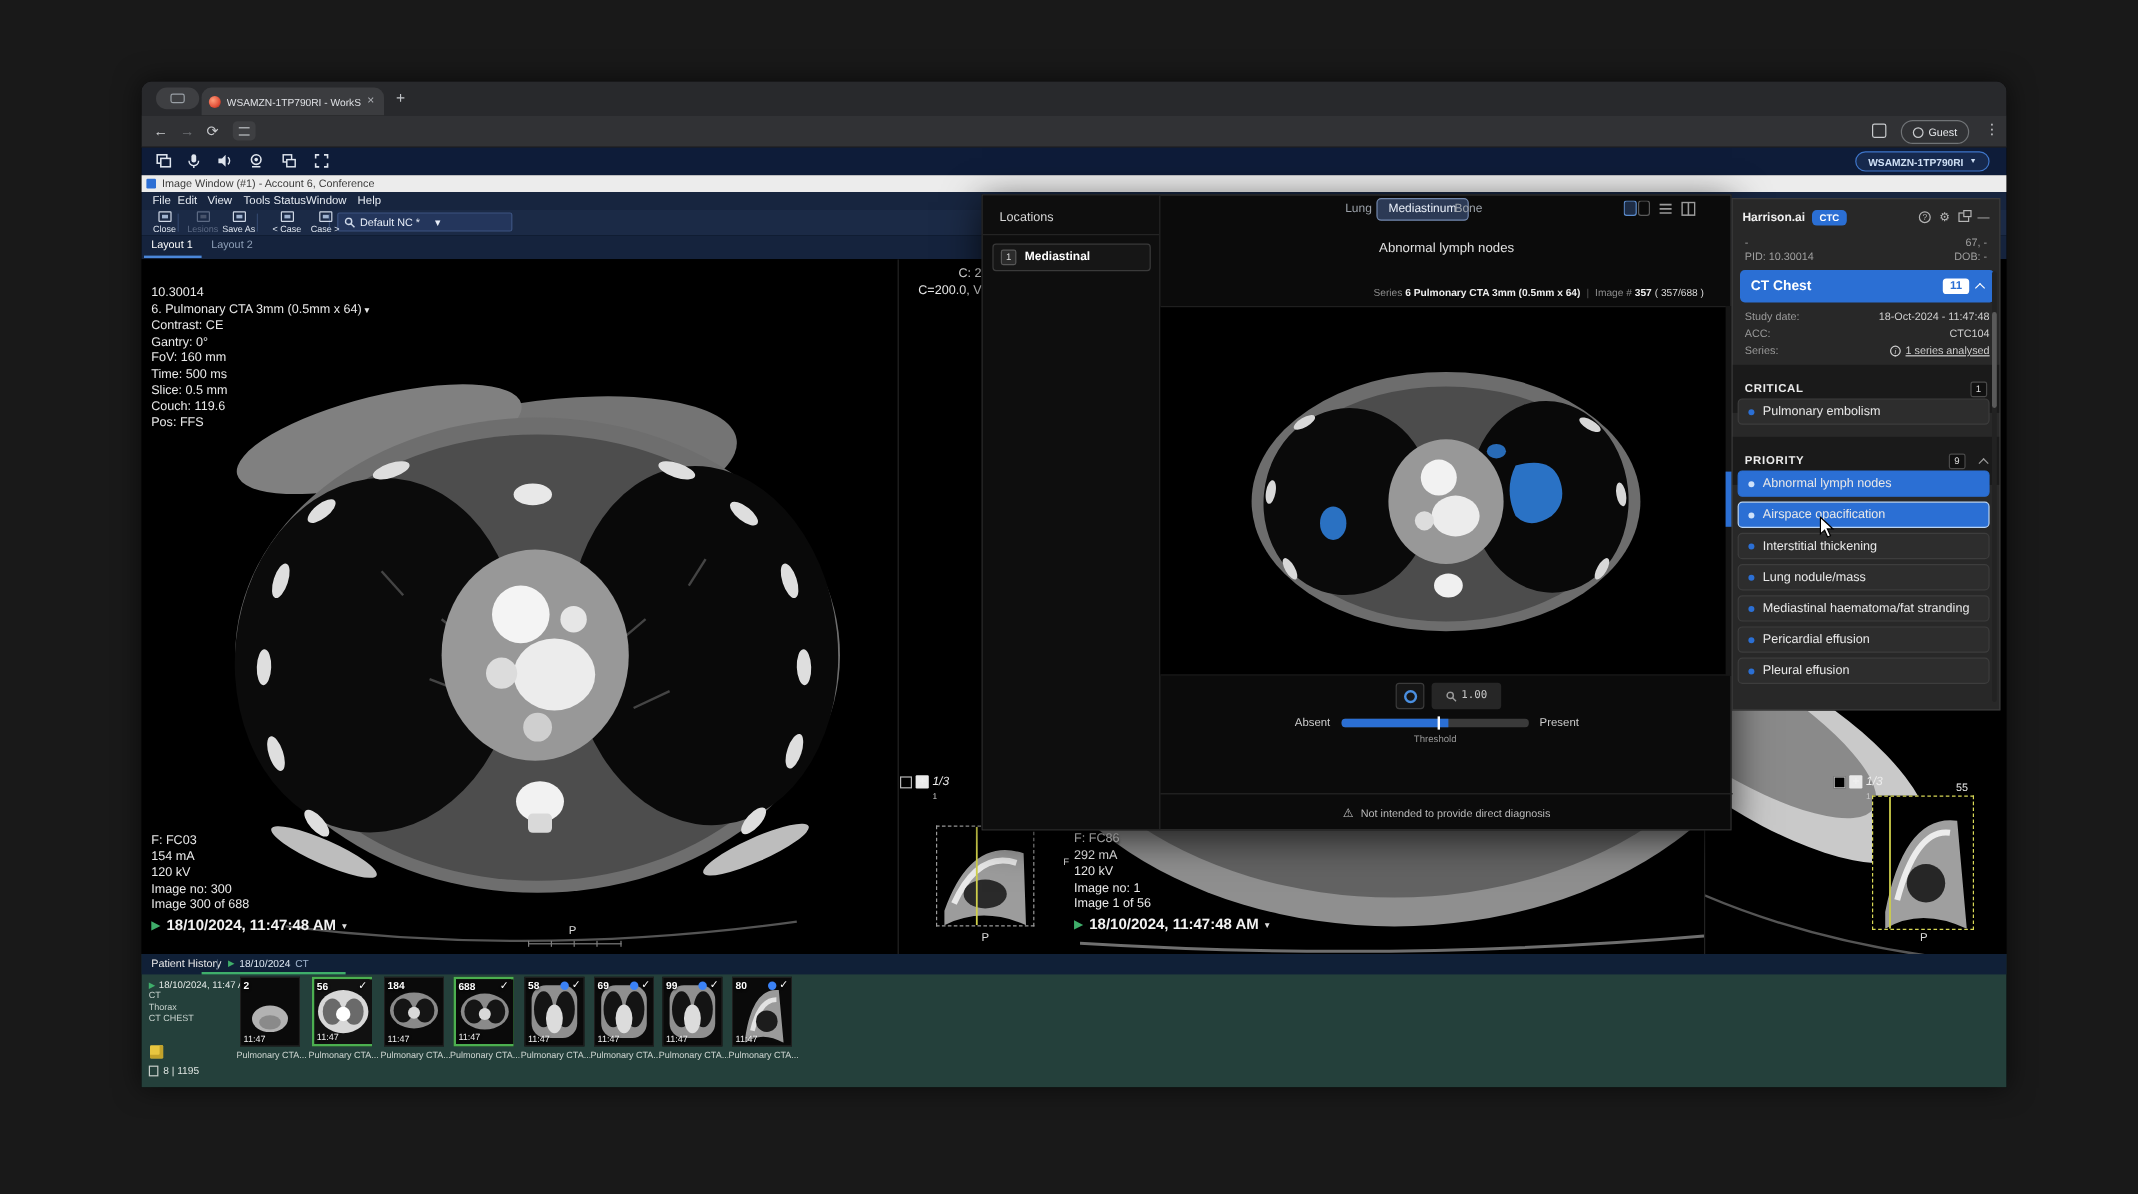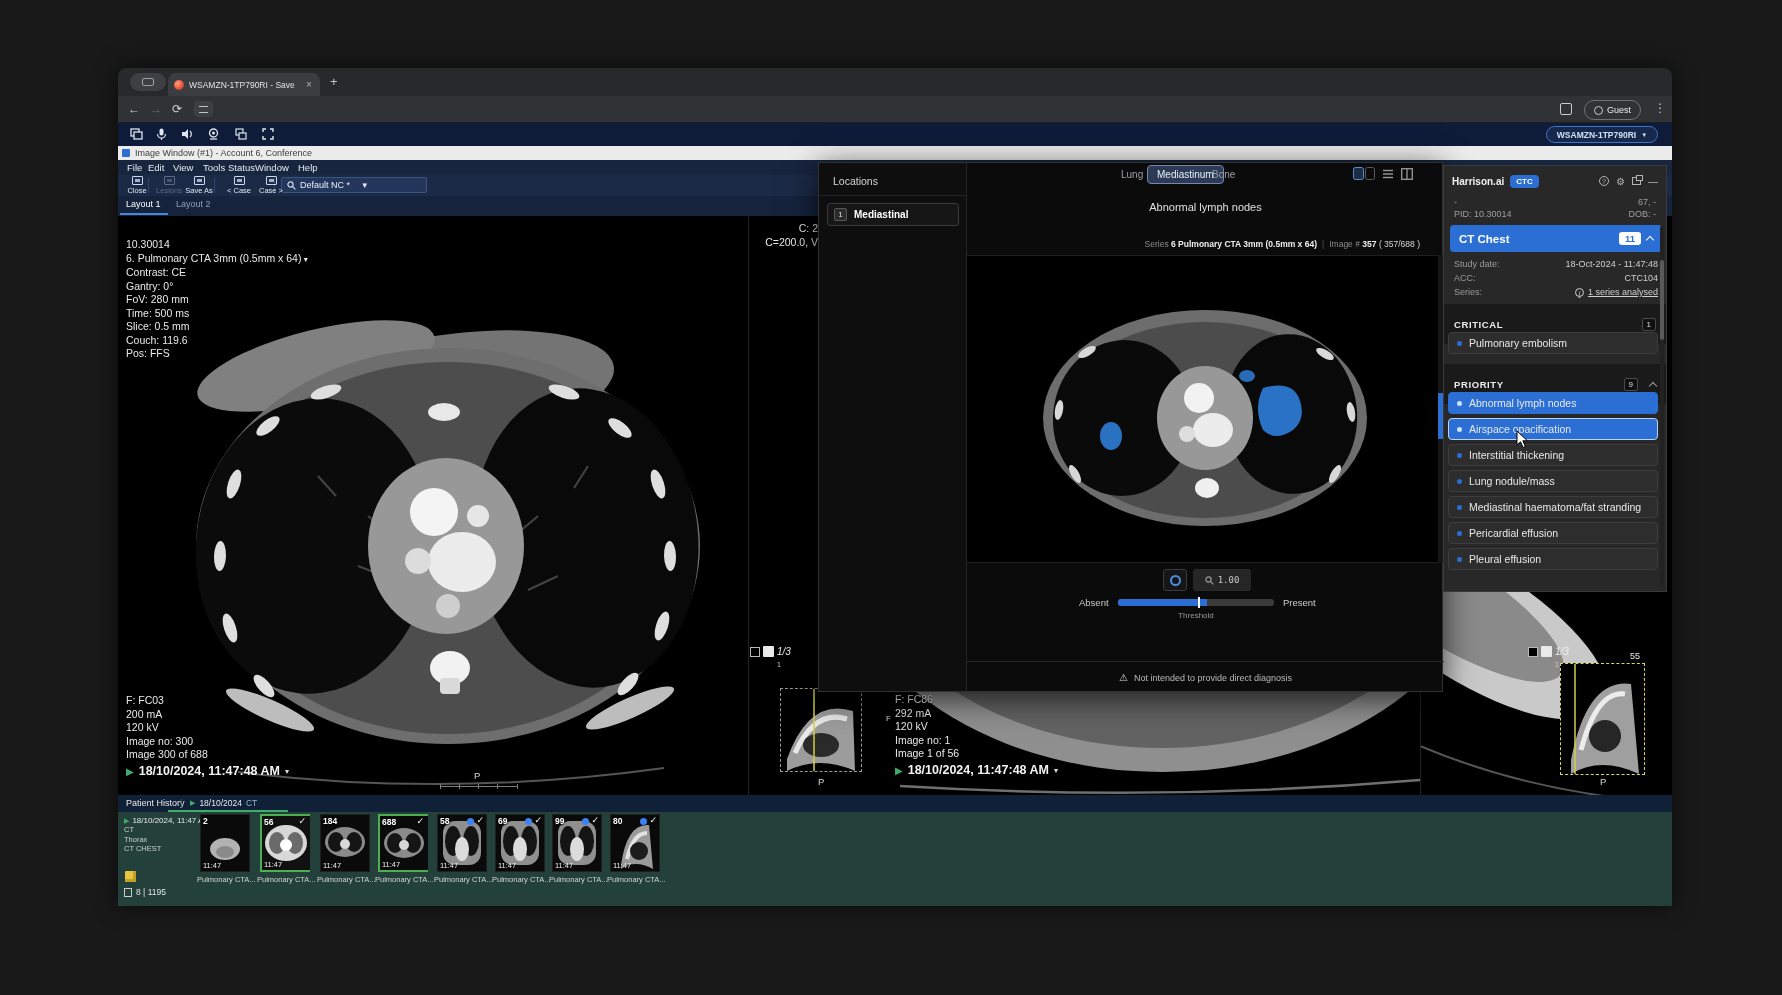--- a/index.html
+++ b/index.html
@@ -187,21 +187,21 @@
 
 <div id="stage">
  <div class="abs" id="bwin">
 
   <div class="abs" id="tabstrip">
     <div class="abs tabsearch">
           <span class="glyph"></span>
         </div>
     <div class="abs tab">
       <span class="favicon"></span>
-      <span class="tabtitle">WSAMZN-1TP790RI - Save</span>
+      <span class="tabtitle">WSAMZN-1TP790RI - WorkS</span>
       <span class="tabclose">×</span>
     </div>
     <div class="abs newtab">+</div>
   </div>
   <div class="abs" id="btoolbar">
     <span class="abs bicon" style="left:10px;">←</span>
     <span class="abs bicon" style="left:32px;color:#6b6e72;">→</span>
     <span class="abs bicon" style="left:54px;">⟳</span>
     <div class="abs tunechip">
           <i></i>
@@ -354,33 +354,33 @@
       </g>
       <ellipse cx="152" cy="494" rx="48" ry="10" fill="#bdbdbd" transform="rotate(24 152 494)"></ellipse>
       <ellipse cx="512" cy="492" rx="48" ry="10" fill="#bdbdbd" transform="rotate(-24 512 492)"></ellipse>
       <path d="M120 556 Q330 582 546 552" stroke="#555" stroke-width="2" fill="none"></path>
     </svg>
     <div class="abs ovl" id="vl-info" style="left:8px;top:22px;">
           <div>10.30014</div>
           <div>6. Pulmonary CTA 3mm   (0.5mm x 64)<span style="font-size: 8px;"> ▾</span></div>
           <div>Contrast: CE</div>
           <div>Gantry: 0°</div>
-          <div>FoV: 280 mm</div>
+          <div>FoV: 160 mm</div>
           <div>Time: 500 ms</div>
           <div>Slice: 0.5 mm</div>
           <div>Couch: 119.6</div>
           <div>Pos: FFS</div>
         </div>
     <div class="abs ovl" style="right:854px;top:6px;text-align:right;">
       <div>C: 2</div>
       <div>C=200.0, V</div>
     </div>
     <div class="abs ovl" id="vl-stats" style="left:8px;top:478px;">
           <div>F: FC03</div>
-          <div>200 mA</div>
+          <div>154 mA</div>
           <div>120 kV</div>
           <div>Image no: 300</div>
           <div>Image 300 of 688</div>
         </div>
     <div class="abs" style="left:8px;top:548px;display:flex;align-items:center;gap:5px;">
       <span class="play">▶</span>
       <span class="stamp">18/10/2024, 11:47:48 AM</span>
       <span class="caret" style="color:#ddd;">▾</span>
     </div>
     <div class="abs orient" style="left:356px;top:554px;">P</div>

